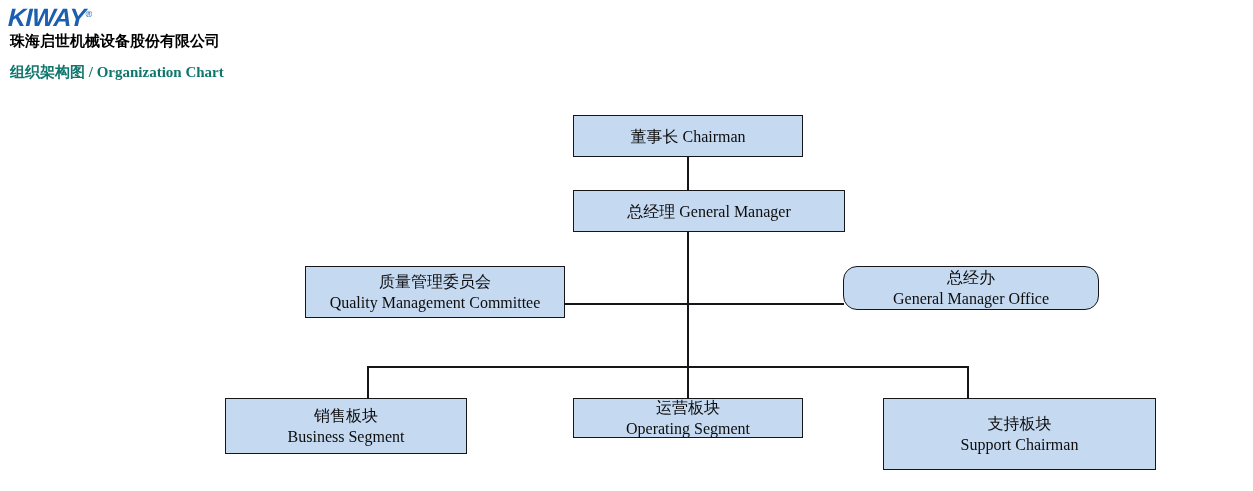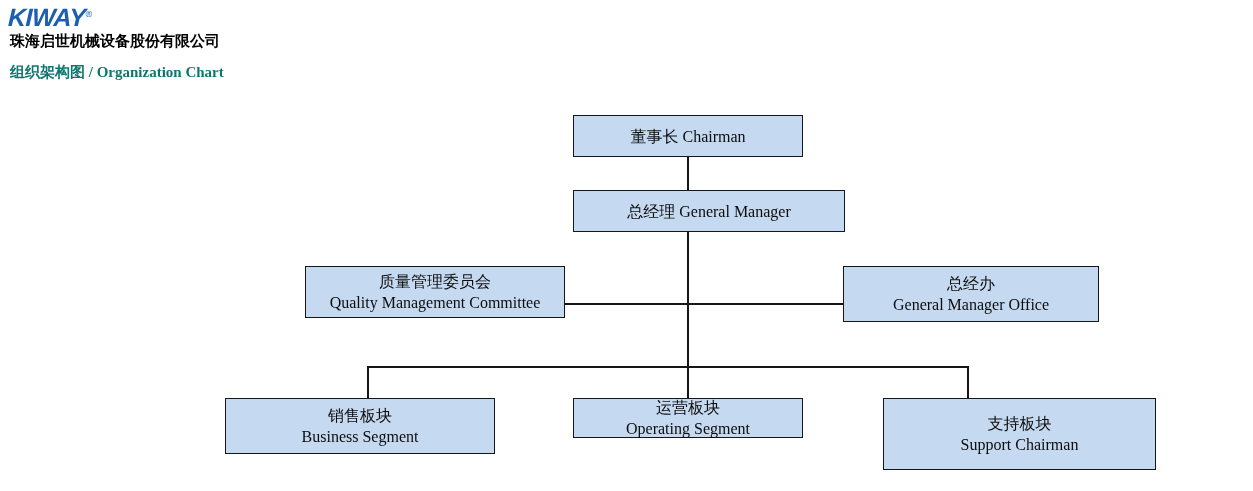--- a/index.html
+++ b/index.html
@@ -123,26 +123,26 @@
 
   <div class="node" style="left:573px; top:190px; width:272px; height:42px;">
     <span class="ln">总经理 General Manager</span>
   </div>
 
   <div class="node" style="left:273px; top:266px; width:260px; height:52px;margin-left:32px;">
     <span class="ln">质量管理委员会</span>
     <span class="ln">Quality Management Committee</span>
   </div>
 
-  <div class="node" style="left:843px; top:266px; width:256px; height:56px;">
+  <div class="node" style="left:843px; top:266px; width:256px; height:44px;border-radius:14px;">
     <span class="ln">总经办</span>
     <span class="ln">General Manager Office</span>
   </div>
 
-  <div class="node" style="left:225px; top:398px; width:270px; height:56px;">
+  <div class="node" style="left:225px; top:398px; width:242px; height:56px;">
     <span class="ln">销售板块</span>
     <span class="ln">Business Segment</span>
   </div>
 
   <div class="node" style="left:573px; top:398px; width:230px; height:40px;">
     <span class="ln">运营板块</span>
     <span class="ln">Operating Segment</span>
   </div>
 
   <div class="node" style="left:883px; top:398px; width:273px; height:72px;">

